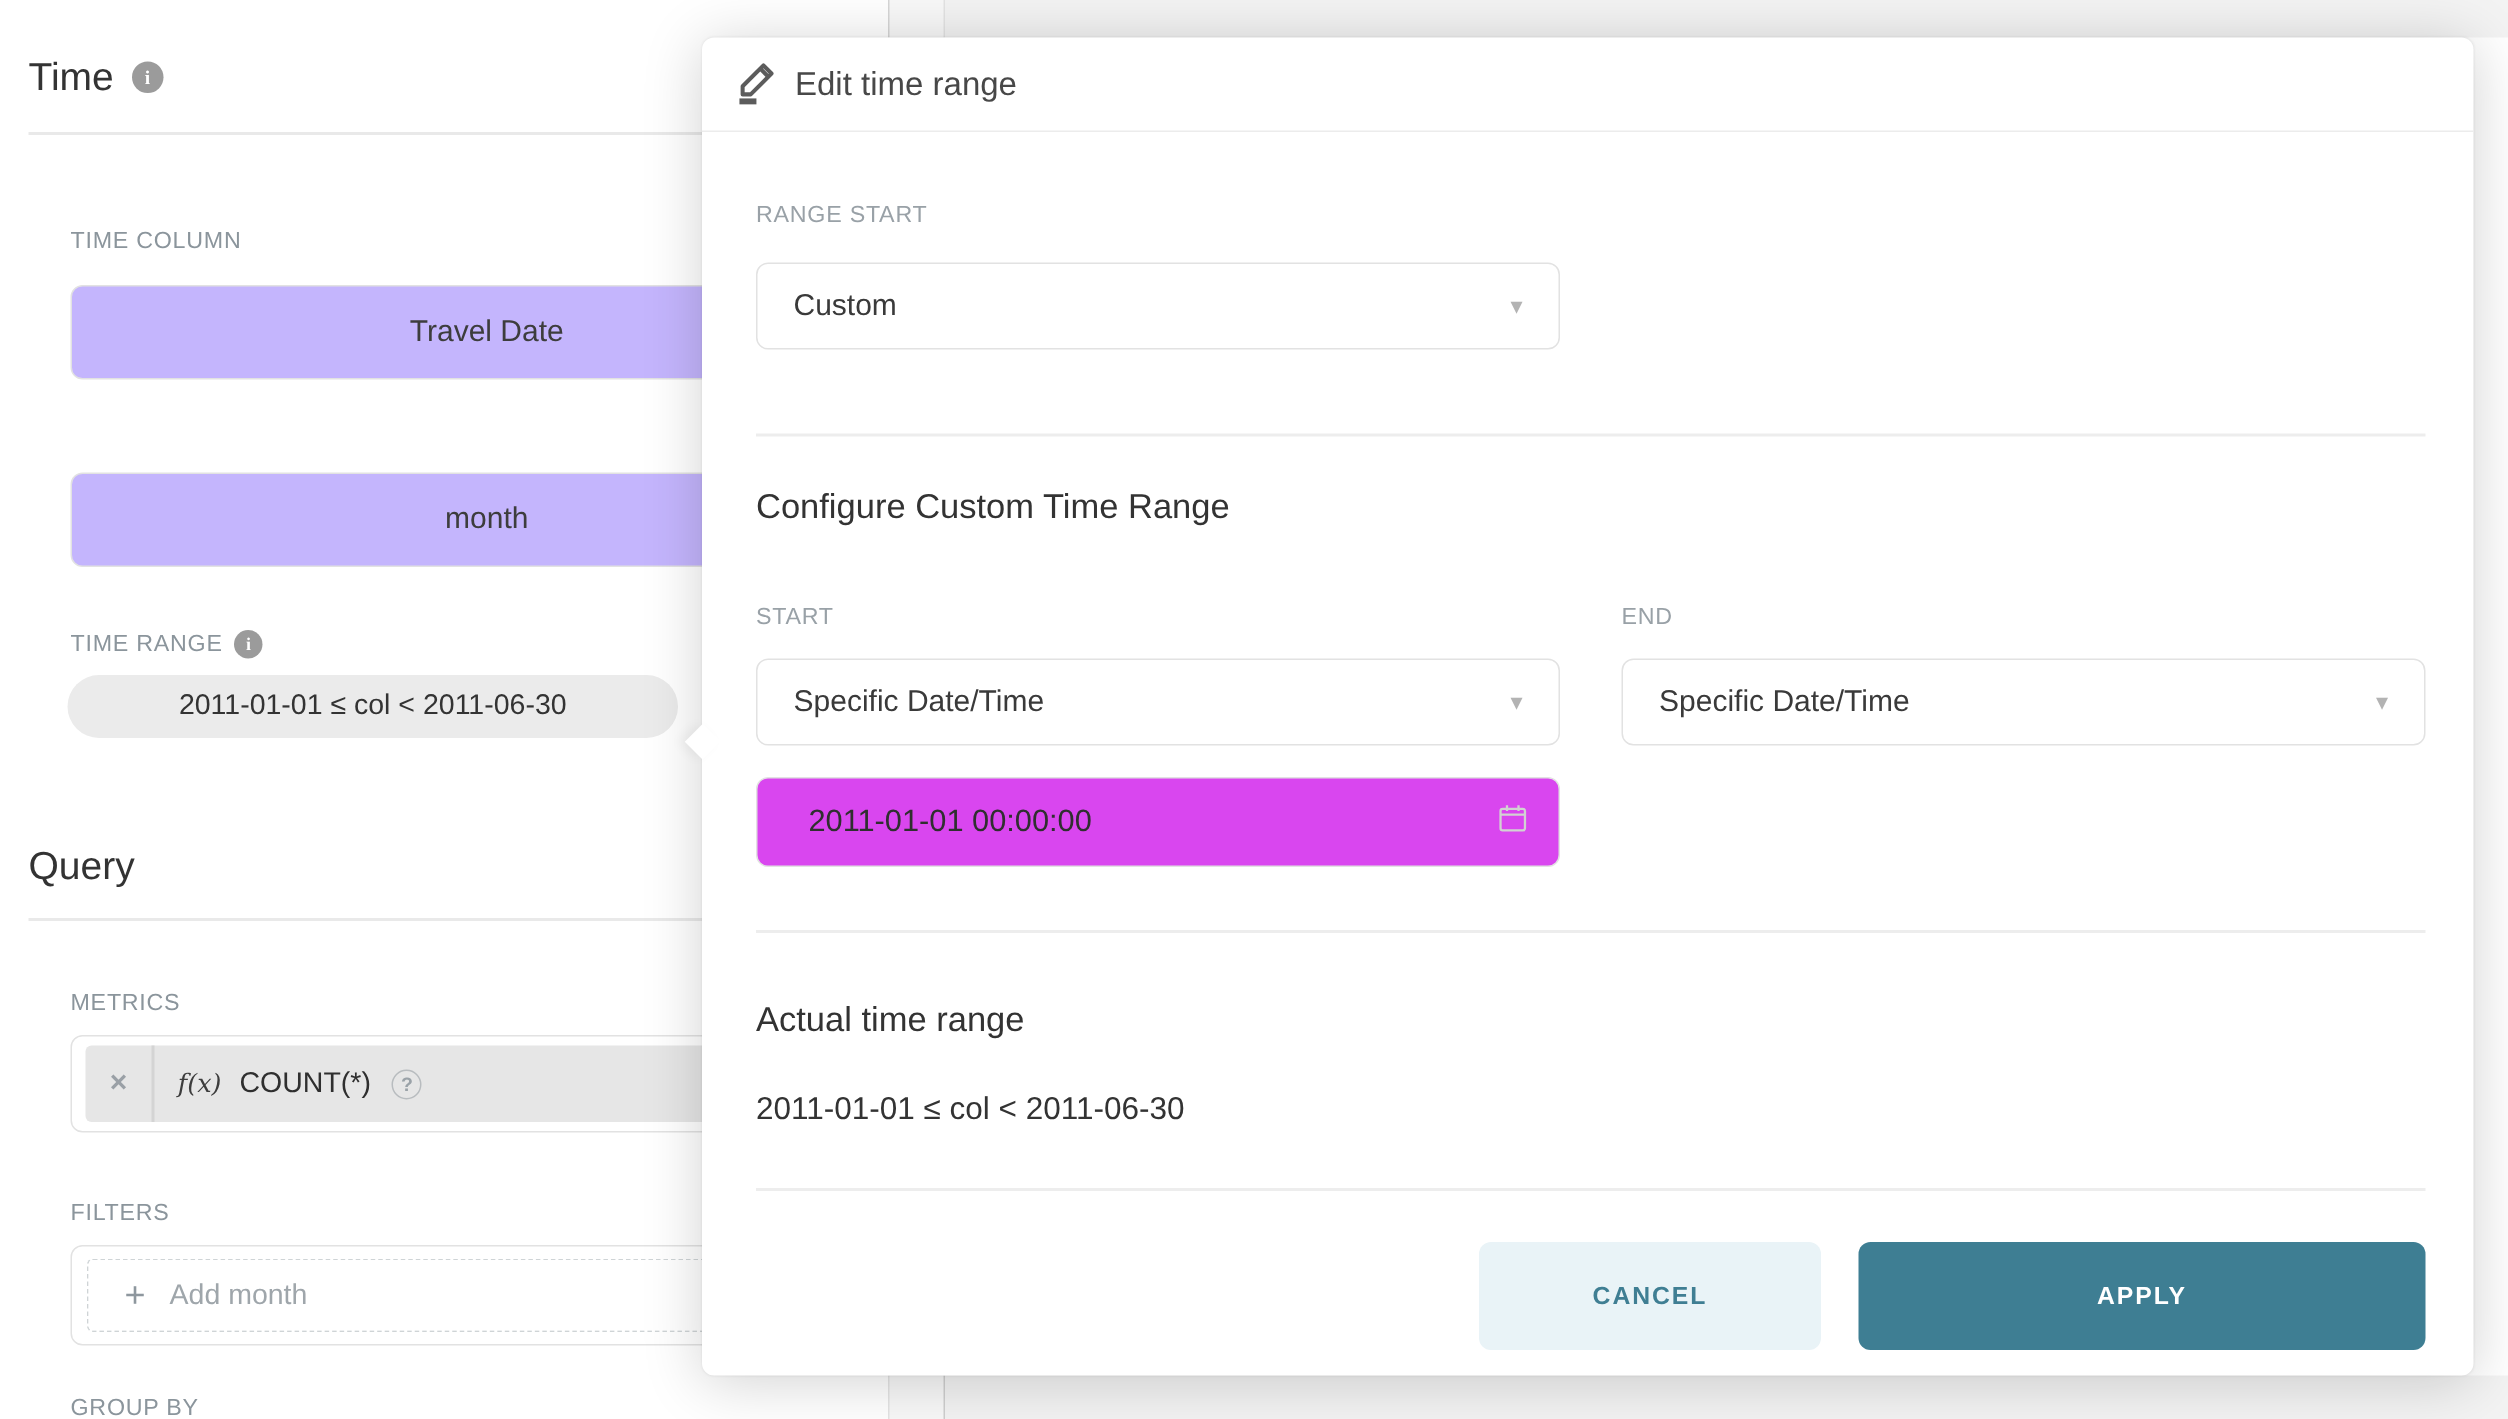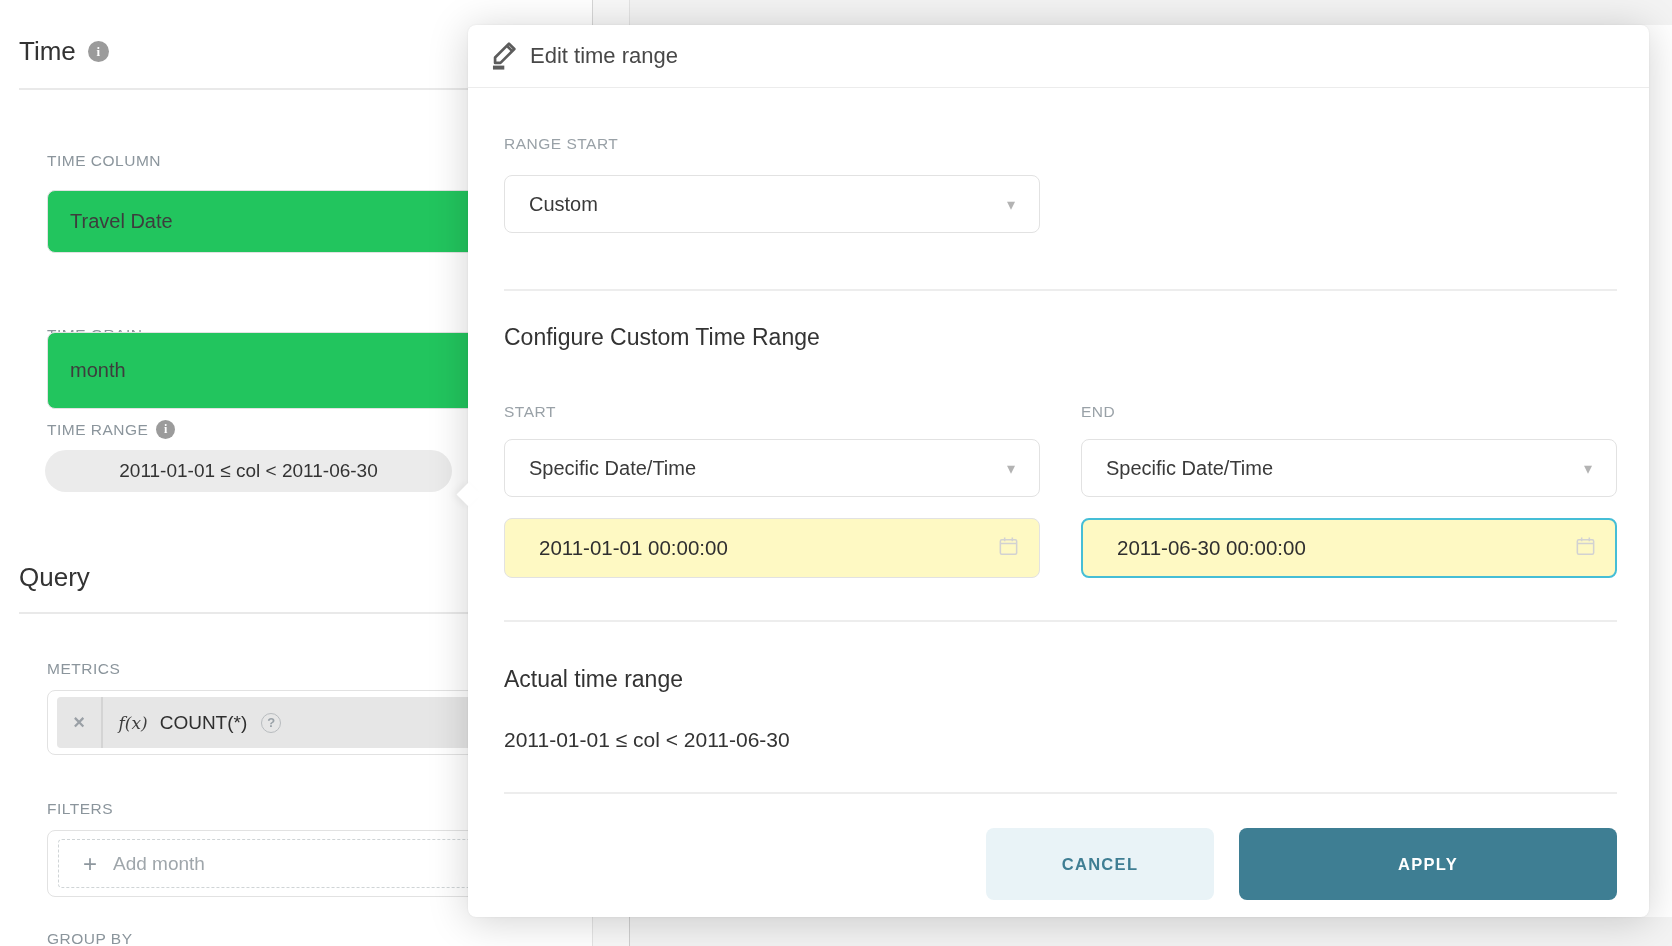--- a/index.html
+++ b/index.html
@@ -10,21 +10,21 @@
   
   .bg-right-top { position:absolute; left:592px; top:0; width:1080px; height:25px; background:#f3f3f3; }
   .bg-gutter-top { position:absolute; left:592px; top:0; width:38px; height:25px; background:#f8f8f8; border-left:1.5px solid #d6d6d6; border-right:1px solid #e3e3e3; }
   .bg-right-bottom { position:absolute; left:592px; top:917px; width:1080px; height:29px; background:#f3f3f3; }
   .bg-gutter-bottom { position:absolute; left:592px; top:917px; width:38px; height:29px; background:#f8f8f8; border-left:1px solid #e4e4e4; border-right:1.5px solid #cfcfcf; }
 
   
   .panel-title { position:absolute; left:19px; font-size:26px; color:#333; display:flex; align-items:center; gap:12px; }
   .h-divider { position:absolute; left:19px; width:600px; height:1.5px; background:#e9e9e9; }
   .field-label { position:absolute; left:47px; font-size:15.5px; letter-spacing:.5px; color:#8b959c; display:flex; align-items:center; gap:8px; }
-  .control-box { position:absolute; left:47px; width:555px; background:#22c55e; border:1.5px solid #e2e2e2; border-radius:8px; display:flex; align-items:center; padding:0 22px; font-size:20px; color:#3d3d3d; }
+  .control-box { position:absolute; left:47px; width:555px; background:#c4b5fd; border:1.5px solid #e2e2e2; border-radius:8px; display:flex; align-items:center; padding:0 22px; font-size:20px; color:#3d3d3d;justify-content:center; }
   .info-icon { width:21px; height:21px; border-radius:50%; background:#9b9b9b; color:#fff; font-size:13px; font-weight:bold; font-family:"Liberation Serif","DejaVu Serif",serif; display:inline-flex; align-items:center; justify-content:center; }
   .info-icon.small { width:19px; height:19px; font-size:12px; }
 
   .time-pill { position:absolute; left:45px; top:450px; width:407px; height:42px; border-radius:21px; background:#ebebeb; display:flex; align-items:center; justify-content:center; font-size:19px; color:#333; }
 
   .metric-outer { position:absolute; left:47px; top:690px; width:555px; height:65px; background:#fff; border:1.5px solid #e2e2e2; border-radius:8px; padding:6px 9px; }
   .metric-chip { height:100%; width:100%; background:#e6e6e6; border-radius:4px; display:flex; align-items:center; }
   .chip-close { width:44px; text-align:center; font-size:20px; color:#9aa0a6; font-weight:bold; cursor:pointer; }
   .chip-sep { width:1.5px; height:100%; background:#d4d4d4; }
   .chip-fx { margin-left:16px; font-family:"DejaVu Serif","Liberation Serif",serif; font-style:italic; font-size:17px; color:#3d3d3d; }
@@ -43,21 +43,21 @@
   .modal-title { margin-left:62px; font-size:22px; color:#484848; }
   .pencil-wrap { position:absolute; left:20px; top:11px; width:34px; height:40px; }
 
   .m-label { position:absolute; font-size:15.5px; letter-spacing:.5px; color:#99a1a7; }
   .m-divider { position:absolute; left:36px; width:1113px; height:1.5px; background:#ededed; }
   .select-box { position:absolute; height:58px; background:#fff; border:1.5px solid #e2e2e2; border-radius:8px; display:flex; align-items:center; padding:0 24px; font-size:20px; color:#3a3a3a; cursor:pointer; }
   .select-caret { position:absolute; right:24px; color:#b3b3b3; font-size:16px; }
   .m-heading { position:absolute; left:36px; font-size:23px; font-weight:400; color:#333; }
 
   .date-input-wrap { position:absolute; height:60px; }
-  .date-input { width:100%; height:100%; border:1.5px solid #e2e2e2; border-radius:8px; font-family:inherit; font-size:20.5px; color:#2f2f2f; padding:0 56px 0 34px; background:#fef9c3; outline:none; }
+  .date-input { width:100%; height:100%; border:1.5px solid #e2e2e2; border-radius:8px; font-family:inherit; font-size:20.5px; color:#2f2f2f; padding:0 56px 0 34px; background:#d946ef; outline:none; }
   .date-input.focused { border:2px solid #45bed6; }
   .cal-icon { position:absolute; right:20px; top:50%; transform:translateY(-50%); pointer-events:none; }
 
   .actual-value { position:absolute; left:36px; font-size:21px; color:#333; }
 
   .btn { position:absolute; top:803px; height:72px; border:none; border-radius:8px; font-family:inherit; font-size:16.5px; font-weight:bold; letter-spacing:1.3px; cursor:pointer; }
   .btn-cancel { left:518px; width:228px; background:#e9f3f7; color:#3f7e93; }
   .btn-apply { left:771px; width:378px; background:#3e7e93; color:#fff; }
 
   .groupby-label { position:absolute; left:47px; top:930px; font-size:15.5px; letter-spacing:.5px; color:#8b959c; }
@@ -81,21 +81,21 @@
   <div class="field-label" style="top:152px;">
     <span>TIME COLUMN</span>
   </div>
   <div class="control-box" style="top:190px; height:63px;">
     <span>Travel Date</span>
   </div>
 
   <div class="field-label" style="top:284px;margin-top:42px;">
     <span>TIME GRAIN</span>
   </div>
-  <div class="control-box" style="top:332px; height:77px;">
+  <div class="control-box" style="top:315px; height:63px;">
     <span>month</span>
   </div>
 
   <div class="field-label" style="top:420px;">
     <span>TIME RANGE</span>
     <span class="info-icon small">i</span>
   </div>
   <div class="time-pill">
     <span>2011-01-01 ≤ col &lt; 2011-06-30</span>
   </div>
@@ -172,31 +172,20 @@
       <input class="date-input" readonly="" value="2011-01-01 00:00:00" style="">
       <span class="cal-icon">
         <svg viewBox="0 0 24 24" width="23" height="23" fill="none" stroke="#d2d2d2" stroke-width="1.6">
           <rect x="3.5" y="5.5" width="17" height="15" rx="1.5"></rect>
           <line x1="3.5" y1="9.5" x2="20.5" y2="9.5"></line>
           <line x1="8" y1="3" x2="8" y2="7"></line>
           <line x1="16" y1="3" x2="16" y2="7"></line>
         </svg>
       </span>
     </div>
-    <div class="date-input-wrap" style="left:613px; top:493px; width:536px;">
-      <input class="date-input focused" readonly="" value="2011-06-30 00:00:00" style="">
-      <span class="cal-icon">
-        <svg viewBox="0 0 24 24" width="23" height="23" fill="none" stroke="#d2d2d2" stroke-width="1.6">
-          <rect x="3.5" y="5.5" width="17" height="15" rx="1.5"></rect>
-          <line x1="3.5" y1="9.5" x2="20.5" y2="9.5"></line>
-          <line x1="8" y1="3" x2="8" y2="7"></line>
-          <line x1="16" y1="3" x2="16" y2="7"></line>
-        </svg>
-      </span>
-    </div>
 
     <div class="m-divider" style="top:595px;"></div>
 
     <div class="m-heading" style="top:641px;">Actual time range</div>
     <div class="actual-value" style="top:703px;">2011-01-01 ≤ col &lt; 2011-06-30</div>
 
     <div class="m-divider" style="top:767px;"></div>
 
     <button class="btn btn-cancel">CANCEL</button>
     <button class="btn btn-apply">APPLY</button>

